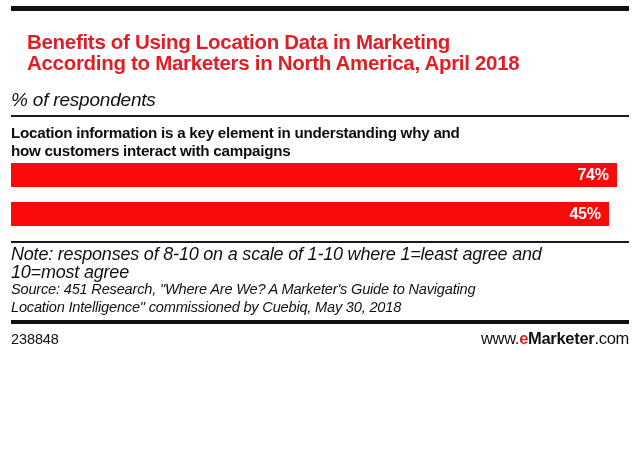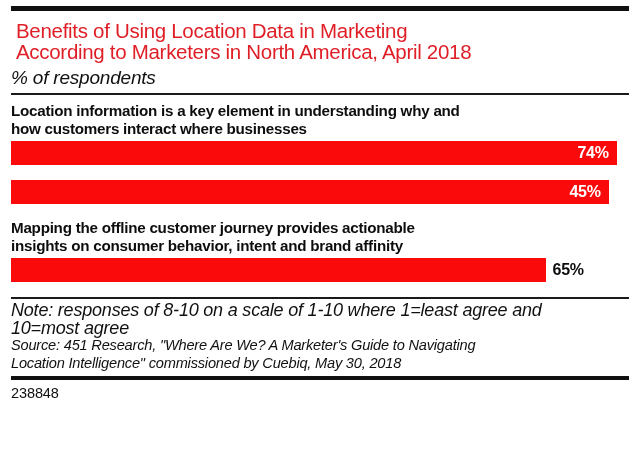--- a/index.html
+++ b/index.html
@@ -44,25 +44,25 @@
     margin-top: 4px;
   }
 
   
   .title-block {
     padding-top: 4px;
   }
   .chart-title {
     color: #e01e26;
     font-size: 20.5px;
-    font-weight: normal;
+    font-weight: bold;
     line-height: 21px;
     letter-spacing: -0.3px;
     white-space: pre-line;
-    margin: 5px;
+    margin: 16px;
   }
   .chart-subtitle {
     color: #111111;
     font-size: 19px;
     font-style: italic;
     line-height: 21px;
     margin: 1px 0 0 0;
     letter-spacing: -0.2px;
   }
 
@@ -178,55 +178,48 @@
 According to Marketers in North America, April 2018</h1>
     <div class="chart-subtitle">% of respondents</div>
   </div>
 
   <div class="rule-thin"></div>
 
   <div class="bars-area">
 
     <div class="bar-group">
       <div class="bar-label">Location information is a key element in understanding why and
-how customers interact where businesses</div>
+how customers interact with campaigns</div>
       <div class="bar-track">
         <div class="bar-fill" id="fill-0" style="width: 98%;">
           <span class="bar-value-inside">74%</span>
         </div>
       </div>
     </div>
 
     <div class="bar-group">
       <div class="bar-track">
         <div class="bar-fill" id="fill-1" style="width: 96.7%;">
           <span class="bar-value-inside">45%</span>
         </div>
       </div>
     </div>
 
-    <div class="bar-group">
-      <div class="bar-label">Mapping the offline customer journey provides actionable
-insights on consumer behavior, intent and brand affinity</div>
-      <div class="bar-track">
-        <div class="bar-fill" id="fill-2" style="width: 86.5%;"></div>
-        <span class="bar-value-outside" id="outside-2" style="left: 86.5%;">65%</span>
-      </div>
-    </div>
 
   </div>
 
   <div class="rule-note-top"></div>
 
   <div class="notes-block">
     <div class="note-line">Note: responses of 8-10 on a scale of 1-10 where 1=least agree and
 10=most agree</div>
     <div class="source-line">Source: 451 Research, "Where Are We? A Marketer's Guide to Navigating
 Location Intelligence" commissioned by Cuebiq, May 30, 2018</div>
   </div>
 
   <div class="rule-footer"></div>
 
   <div class="footer-row">
     <span class="footer-id">238848</span>
+    <span class="footer-logo"><span class="logo-www">www.</span><span class="logo-e">e</span><span class="logo-marketer">Marketer</span><span class="logo-com">.com</span></span>
   </div>
 
 </div>
 
 </body></html>

